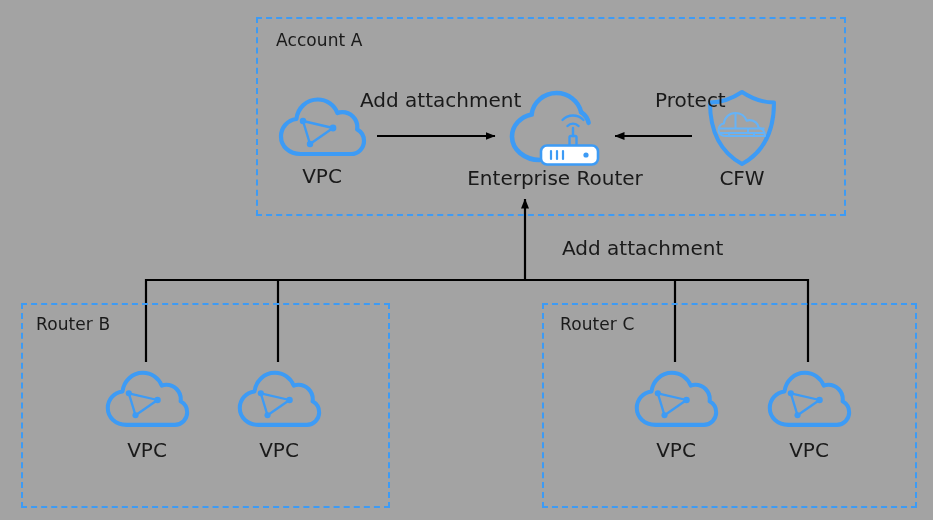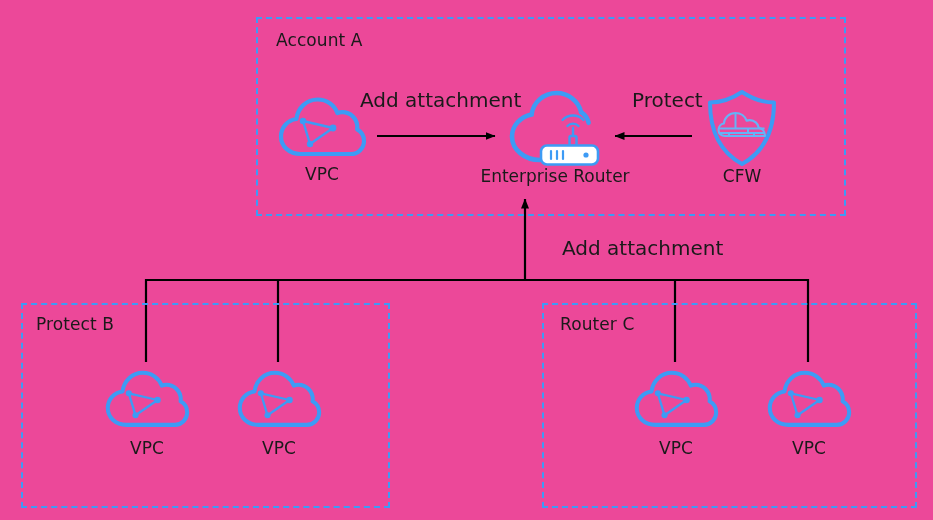--- a/index.html
+++ b/index.html
@@ -7,21 +7,21 @@
     padding: 0;
     background: #ffffff;
   }
   body {
     font-family: "DejaVu Sans", sans-serif;
   }
   #canvas {
     position: relative;
     width: 933px;
     height: 520px;
-    background: #ec4899;
+    background: #a3a3a3;
     overflow: hidden;
   }
   .acct-box {
     position: absolute;
     border: 2px dashed #3d9bf5;
     box-sizing: border-box;
     background: transparent;
   }
   .acct-label {
     position: absolute;
@@ -29,21 +29,21 @@
     color: #1a1a1a;
     white-space: nowrap;
     letter-spacing: 0.1px;
   }
   .node {
     position: absolute;
   }
   .node-label {
     position: absolute;
     text-align: left;
-    font-size: 17px;
+    font-size: 20px;
     color: #1a1a1a;
     white-space: nowrap;
     left: 50%;
     transform: translateX(-50%);
   }
   .edge-label {
     position: absolute;
     font-size: 20px;
     color: #1a1a1a;
     white-space: nowrap;
@@ -139,26 +139,26 @@
       <line x1="16.8" y1="45" x2="62.8" y2="45" stroke="#66b3f7" stroke-width="2"></line>
       <line x1="33.5" y1="25.5" x2="33.5" y2="40" stroke="#66b3f7" stroke-width="2"></line>
       <line x1="46" y1="40.8" x2="46" y2="45" stroke="#66b3f7" stroke-width="2"></line>
       <line x1="27" y1="45.3" x2="27" y2="48" stroke="#66b3f7" stroke-width="2"></line>
       <line x1="52" y1="45.3" x2="52" y2="48" stroke="#66b3f7" stroke-width="2"></line>
     </svg>
     <div class="node-label" style="top:78px;">CFW</div>
   </div>
 
   <div class="edge-label" style="left:360px; top:88px;">Add attachment</div>
-  <div class="edge-label" style="left:632px; top:88px;">Protect</div>
+  <div class="edge-label" style="left:655px; top:88px;">Protect</div>
 
   <div class="edge-label" style="left:562px; top:236px;">Add attachment</div>
 
   <div class="acct-box" style="left:21px; top:303px; width:369px; height:205px;"></div>
-  <div class="acct-label" style="left:36px; top:314px;">Protect B</div>
+  <div class="acct-label" style="left:36px; top:314px;">Router B</div>
 
   <div class="node" style="left:103px; top:365px; width:88px; height:70px;">
     <svg width="88" height="70" viewBox="0 0 92 72">
       <path d="M24.5,62 C13.2,62 5,54.2 5,44.4 C5,35.4 11.6,28.1 20.4,27 C21.6,16.1 30.6,7.5 41.7,7.5
                C50.7,7.5 58.4,13.1 61.4,21 C62.9,20.4 64.6,20.1 66.3,20.1 C74.6,20.1 81.3,26.8 81.3,35.1
                C81.3,35.9 81.2,36.7 81.1,37.4 C85.4,39.7 88,44.1 88,49.1 C88,56.2 82.2,62 75.1,62 Z" fill="none" stroke="#3d9bf5" stroke-width="4.2" stroke-linejoin="round"></path>
       <path d="M27,29 L57,36 L34,52 Z" fill="none" stroke="#3d9bf5" stroke-width="2.4" stroke-linejoin="round"></path>
       <circle cx="27" cy="29" r="3.2" fill="#3d9bf5"></circle>
       <circle cx="57" cy="36" r="3.4" fill="#3d9bf5"></circle>
       <circle cx="34" cy="52" r="3.2" fill="#3d9bf5"></circle>

